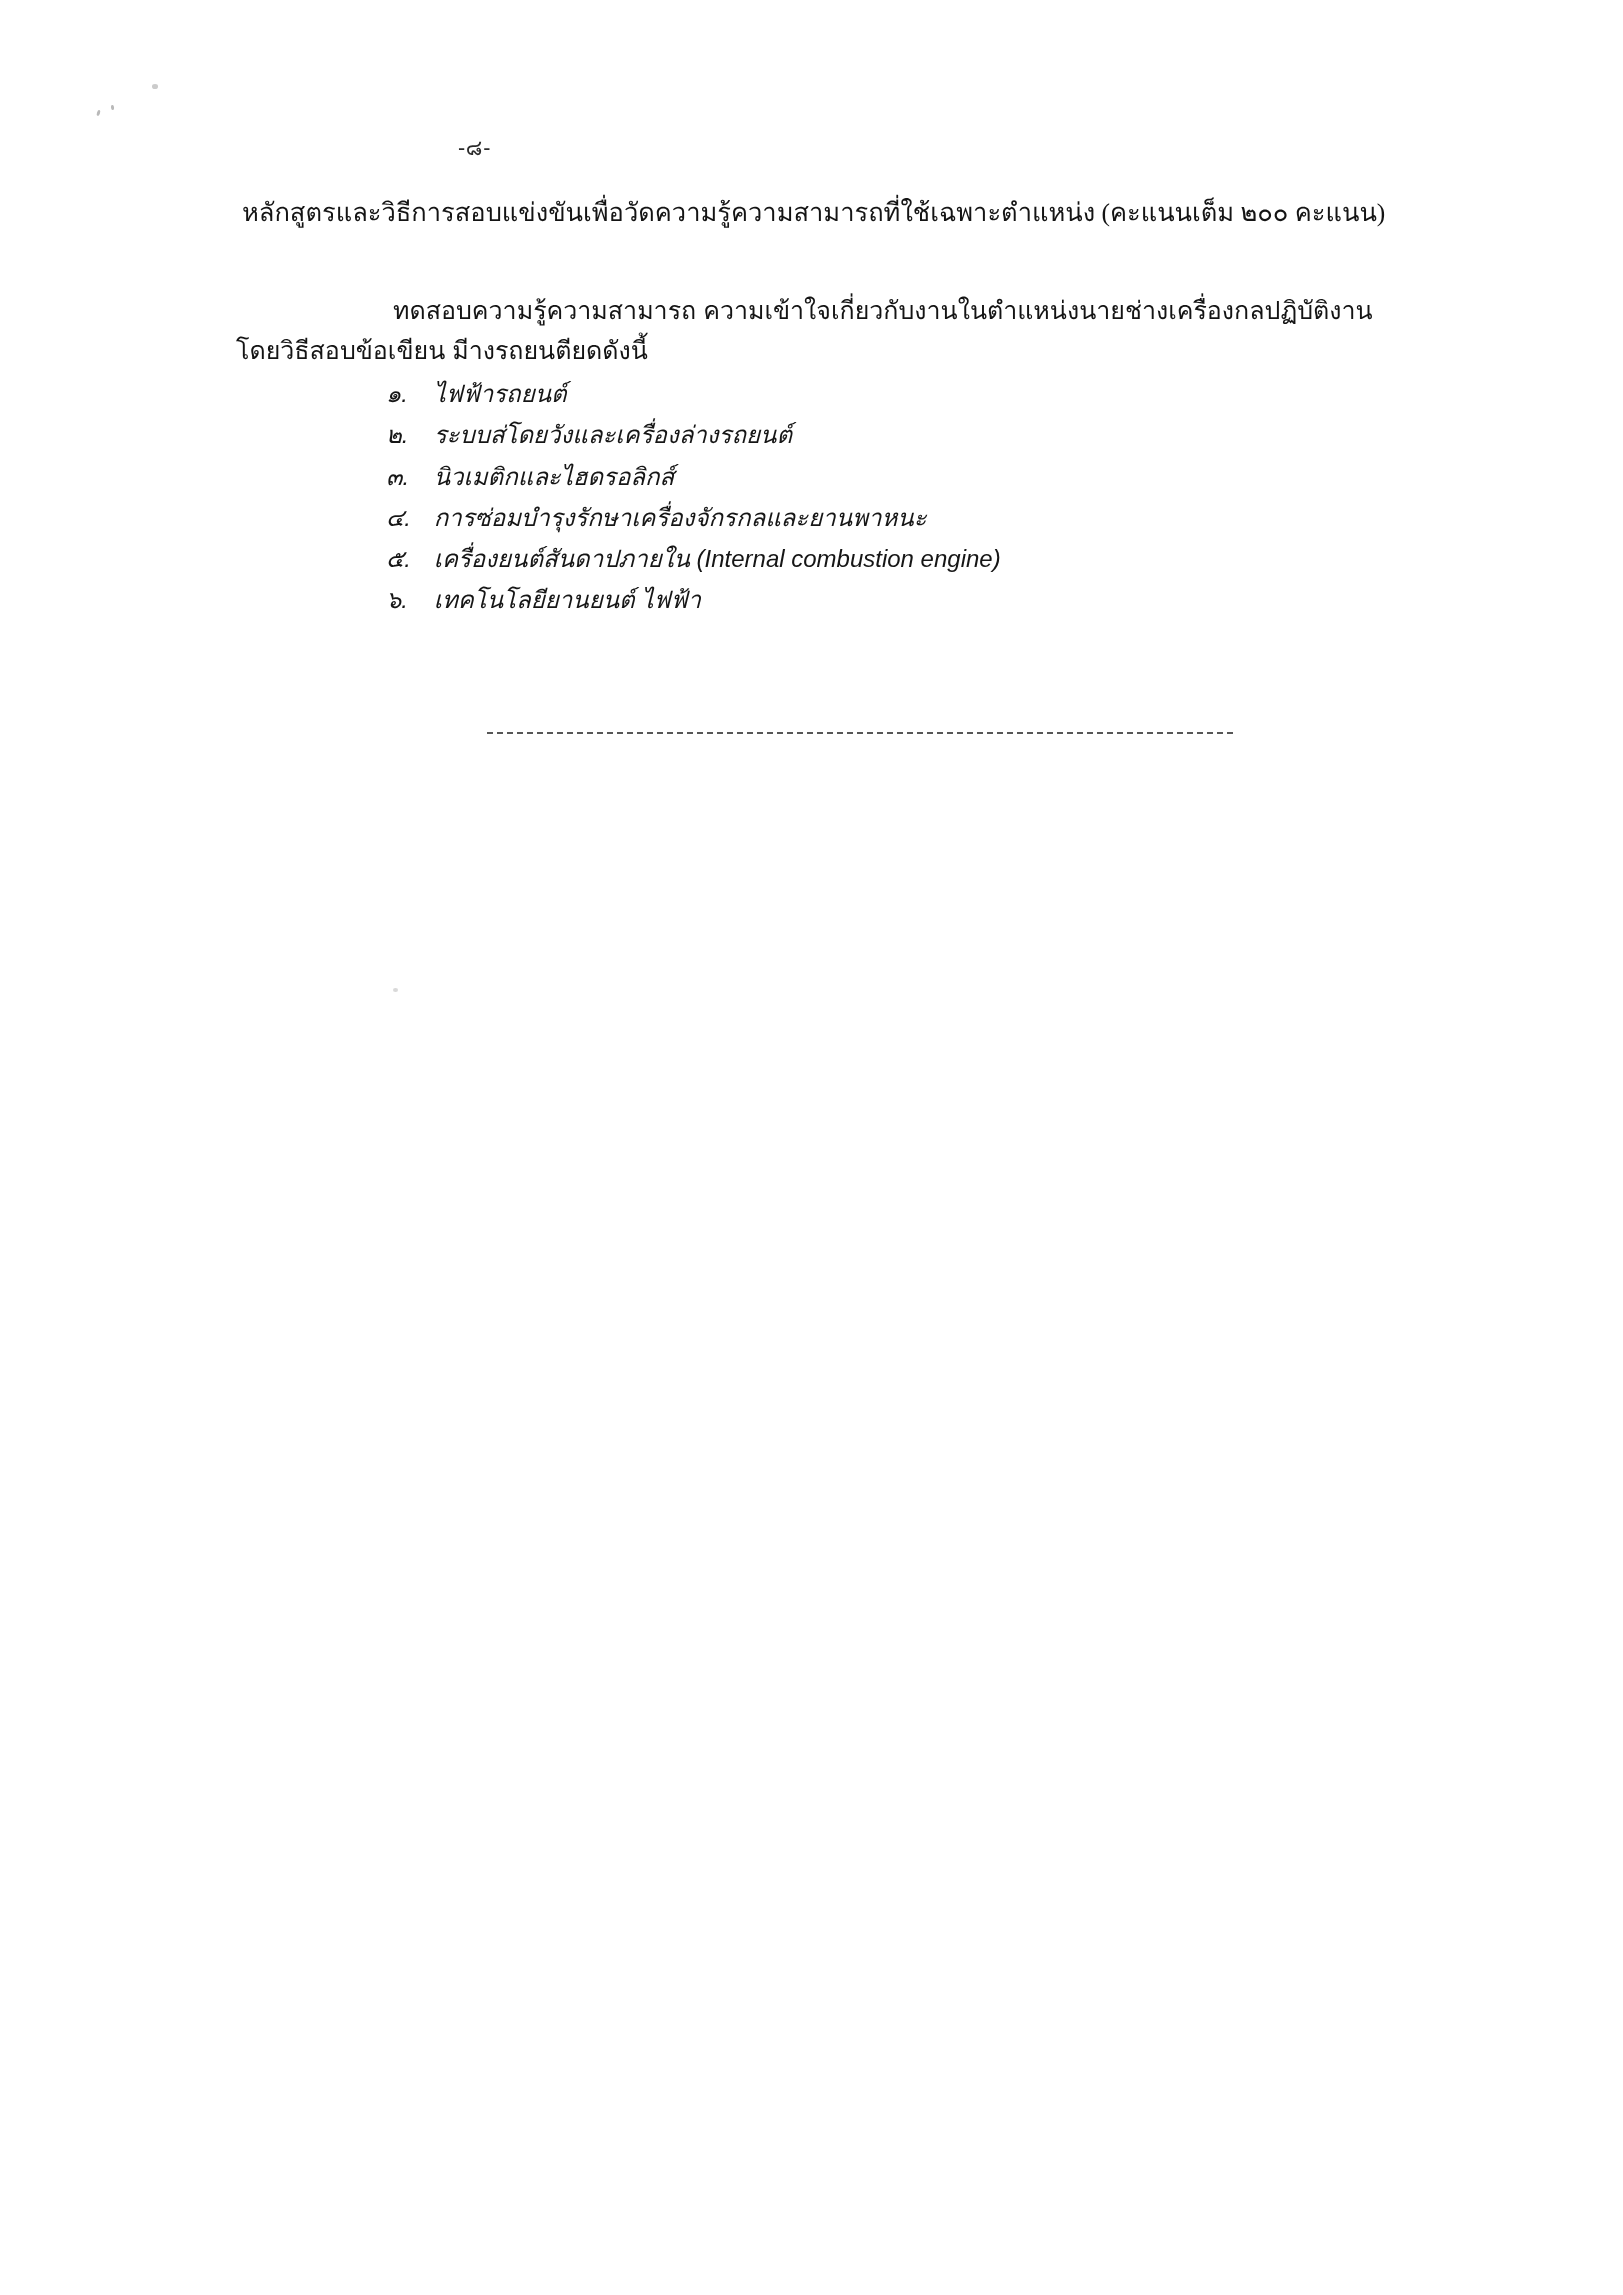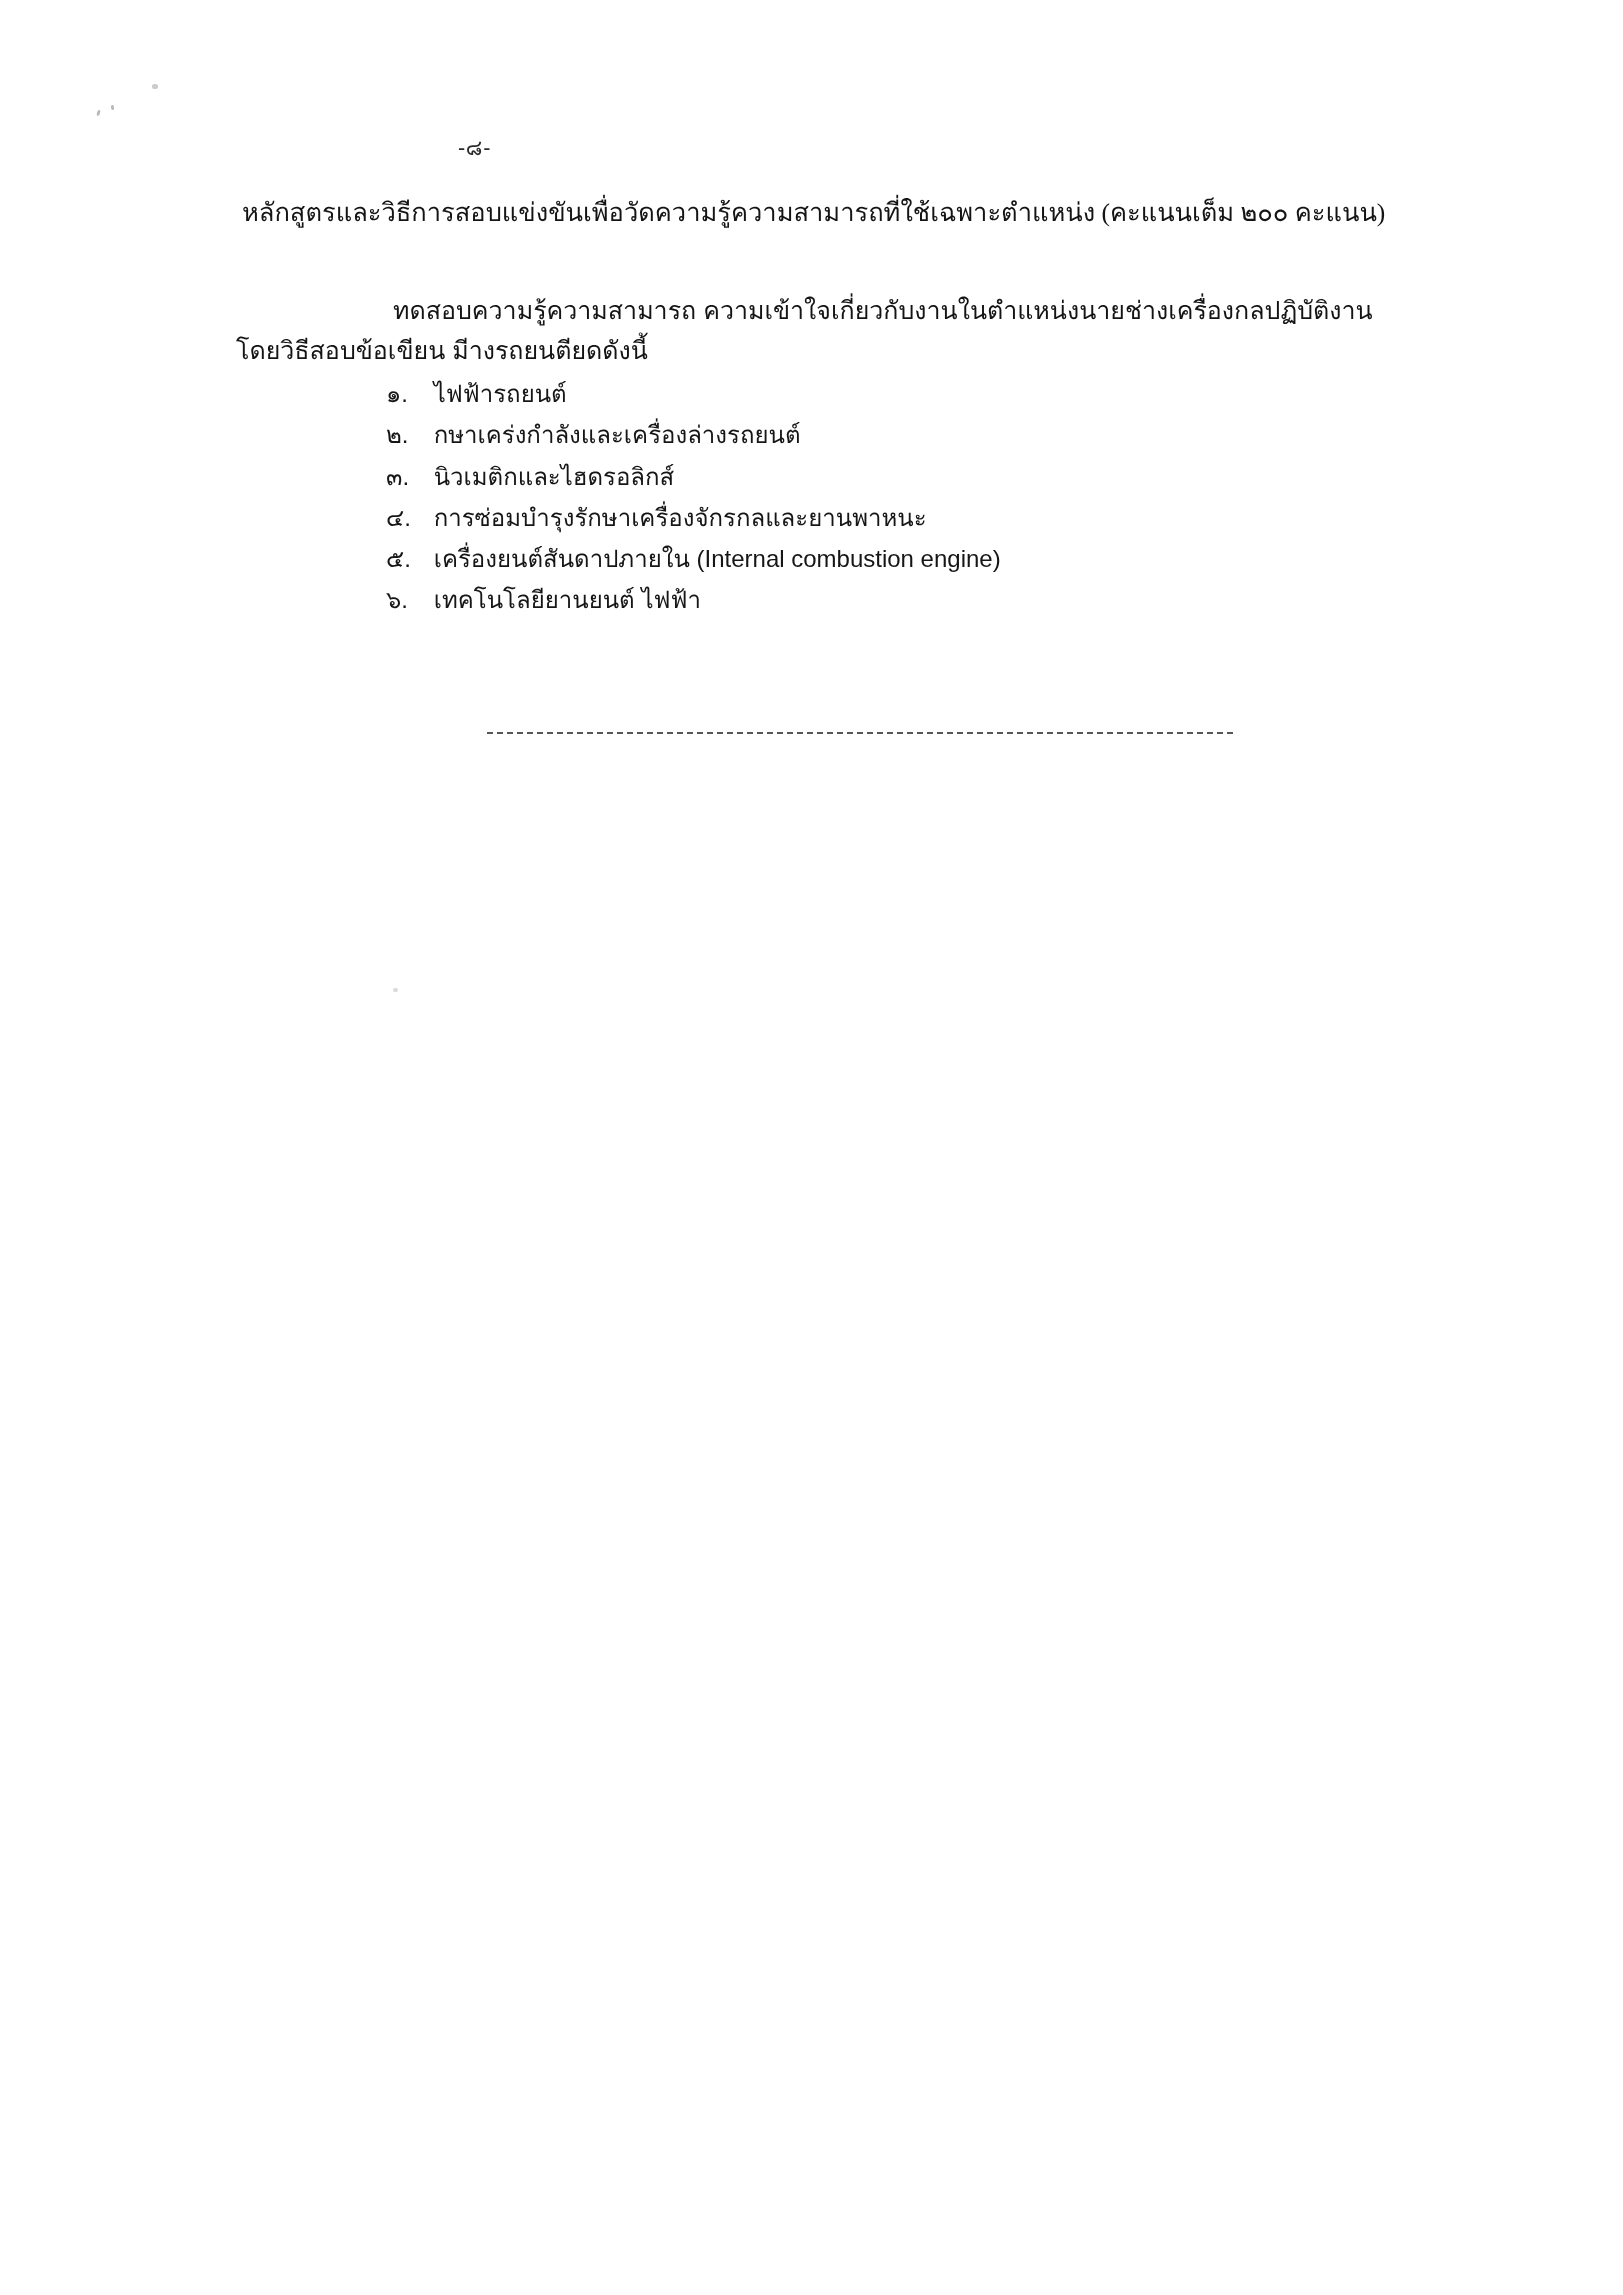--- a/index.html
+++ b/index.html
@@ -66,20 +66,21 @@
   }
 
   .list {
     position: absolute;
     top: 373px;
     left: 386px;
     width: 1047px;
     list-style: none;
     margin: 0;
     padding: 0;
+    font-style: italic;
   }
   .list li {
     font-size: 24px;
     line-height: 1.72;
     color: #161616;
     white-space: nowrap;
   }
   .list li .num {
     display: inline-block;
     min-width: 41px;
@@ -114,21 +115,21 @@
     <span>โดยวิธีสอบข้อเขียน มีางรถยนตียดดังนี้</span>
   </div>
 
   <ul class="list">
     <li>
       <span class="num">๑.</span>
       <span>ไฟฟ้ารถยนต์</span>
     </li>
     <li>
       <span class="num">๒.</span>
-      <span>กษาเคร่งกำลังและเครื่องล่างรถยนต์</span>
+      <span>ระบบส่โดยวังและเครื่องล่างรถยนต์</span>
     </li>
     <li>
       <span class="num">๓.</span>
       <span>นิวเมติกและไฮดรอลิกส์</span>
     </li>
     <li>
       <span class="num">๔.</span>
       <span>การซ่อมบำรุงรักษาเครื่องจักรกลและยานพาหนะ</span>
     </li>
     <li>

